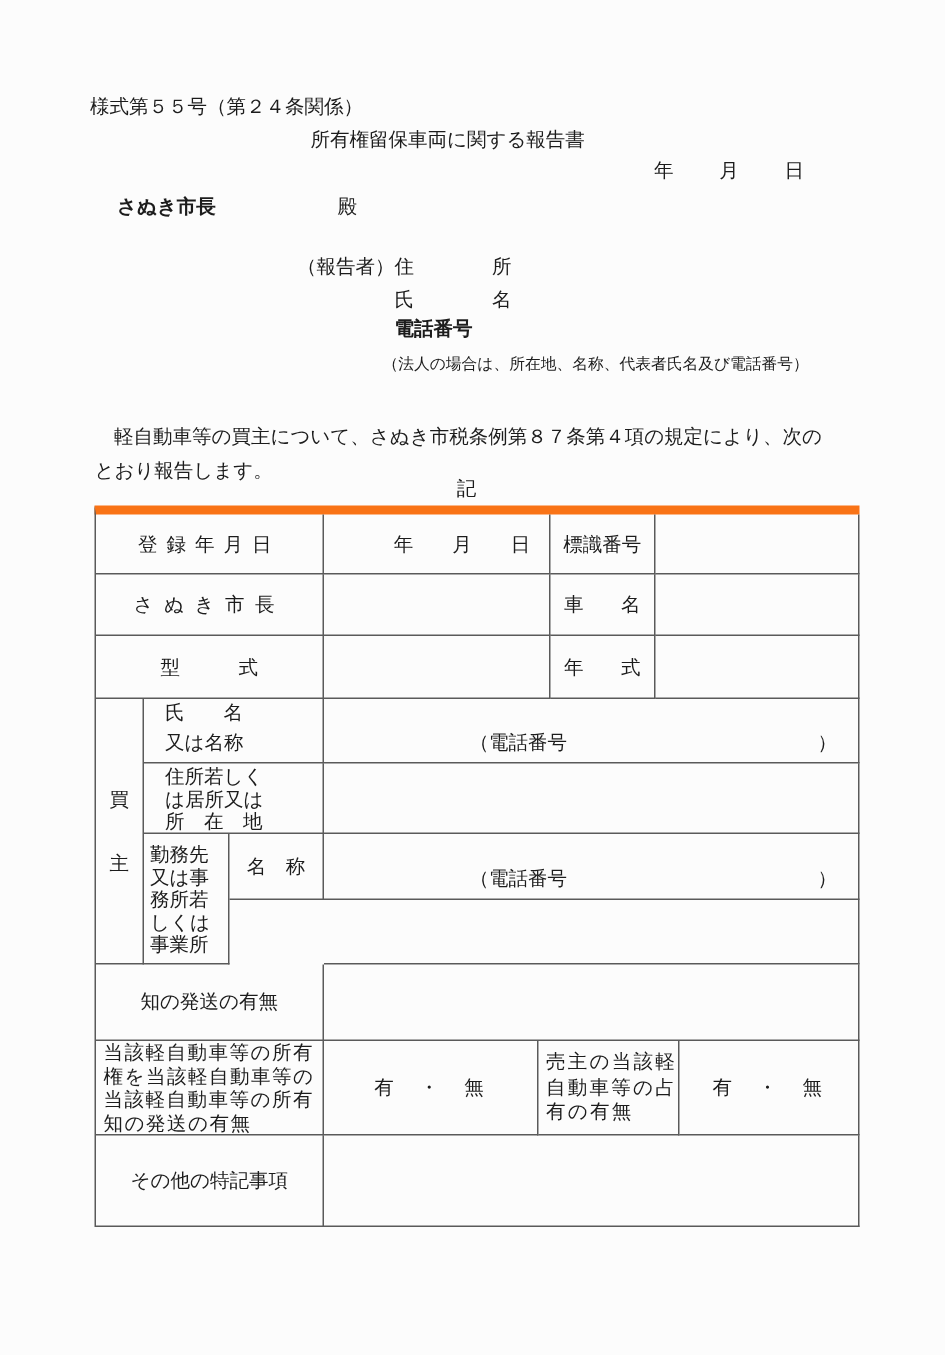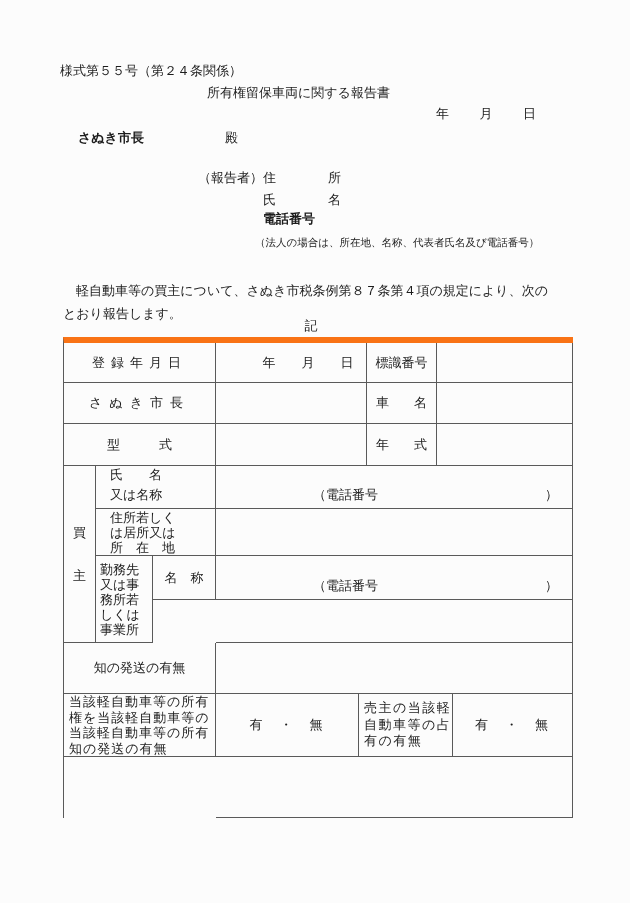--- a/index.html
+++ b/index.html
@@ -150,16 +150,17 @@
       <span>知の発送の有無</span>
     </div>
     <div class="cell ls2" style="grid-area:9/4/10/5">有　・　無</div>
     <div class="cell lines seller-cell" style="grid-area:9/5/10/8">
       <span>売主の当該軽</span>
       <span>自動車等の占</span>
       <span>有の有無</span>
     </div>
     <div class="cell ls2" style="grid-area:9/8/10/9">有　・　無</div>
 
+    <div class="cell" style="grid-area:10/1/11/4">その他の特記事項</div>
     <div class="cell" style="grid-area:10/4/11/9"></div>
 
   </div>
 </div>
 
 </body></html>

